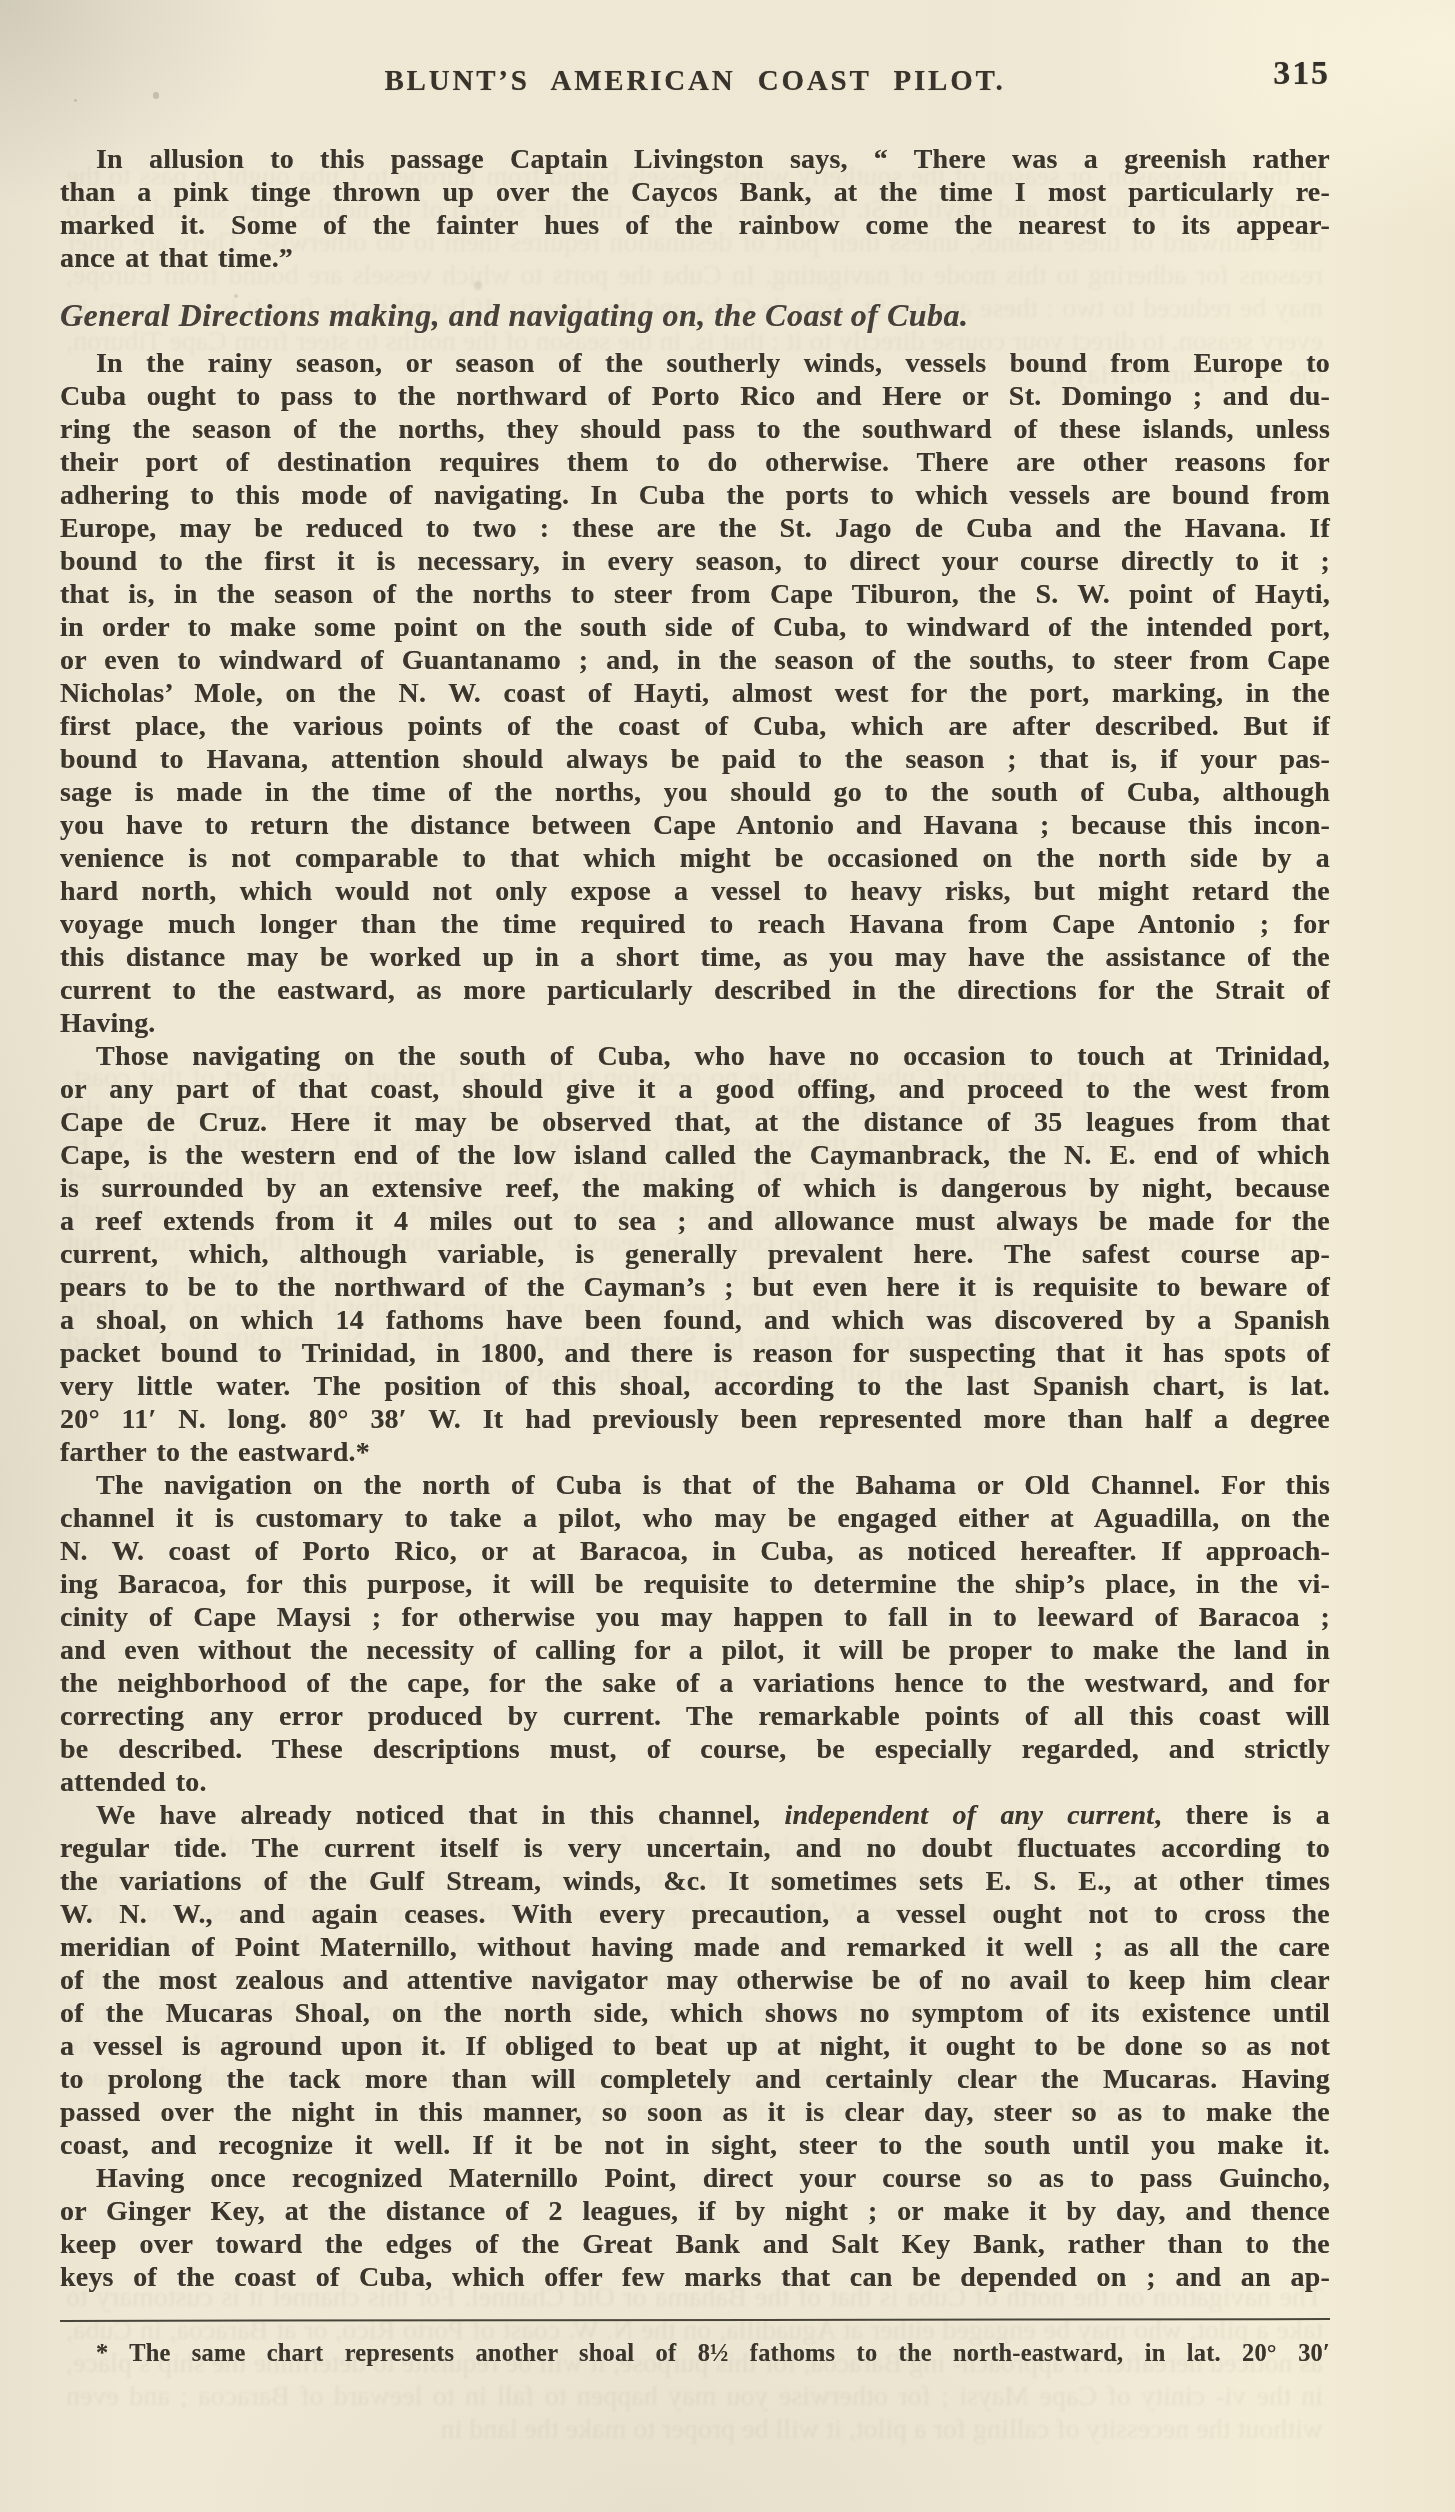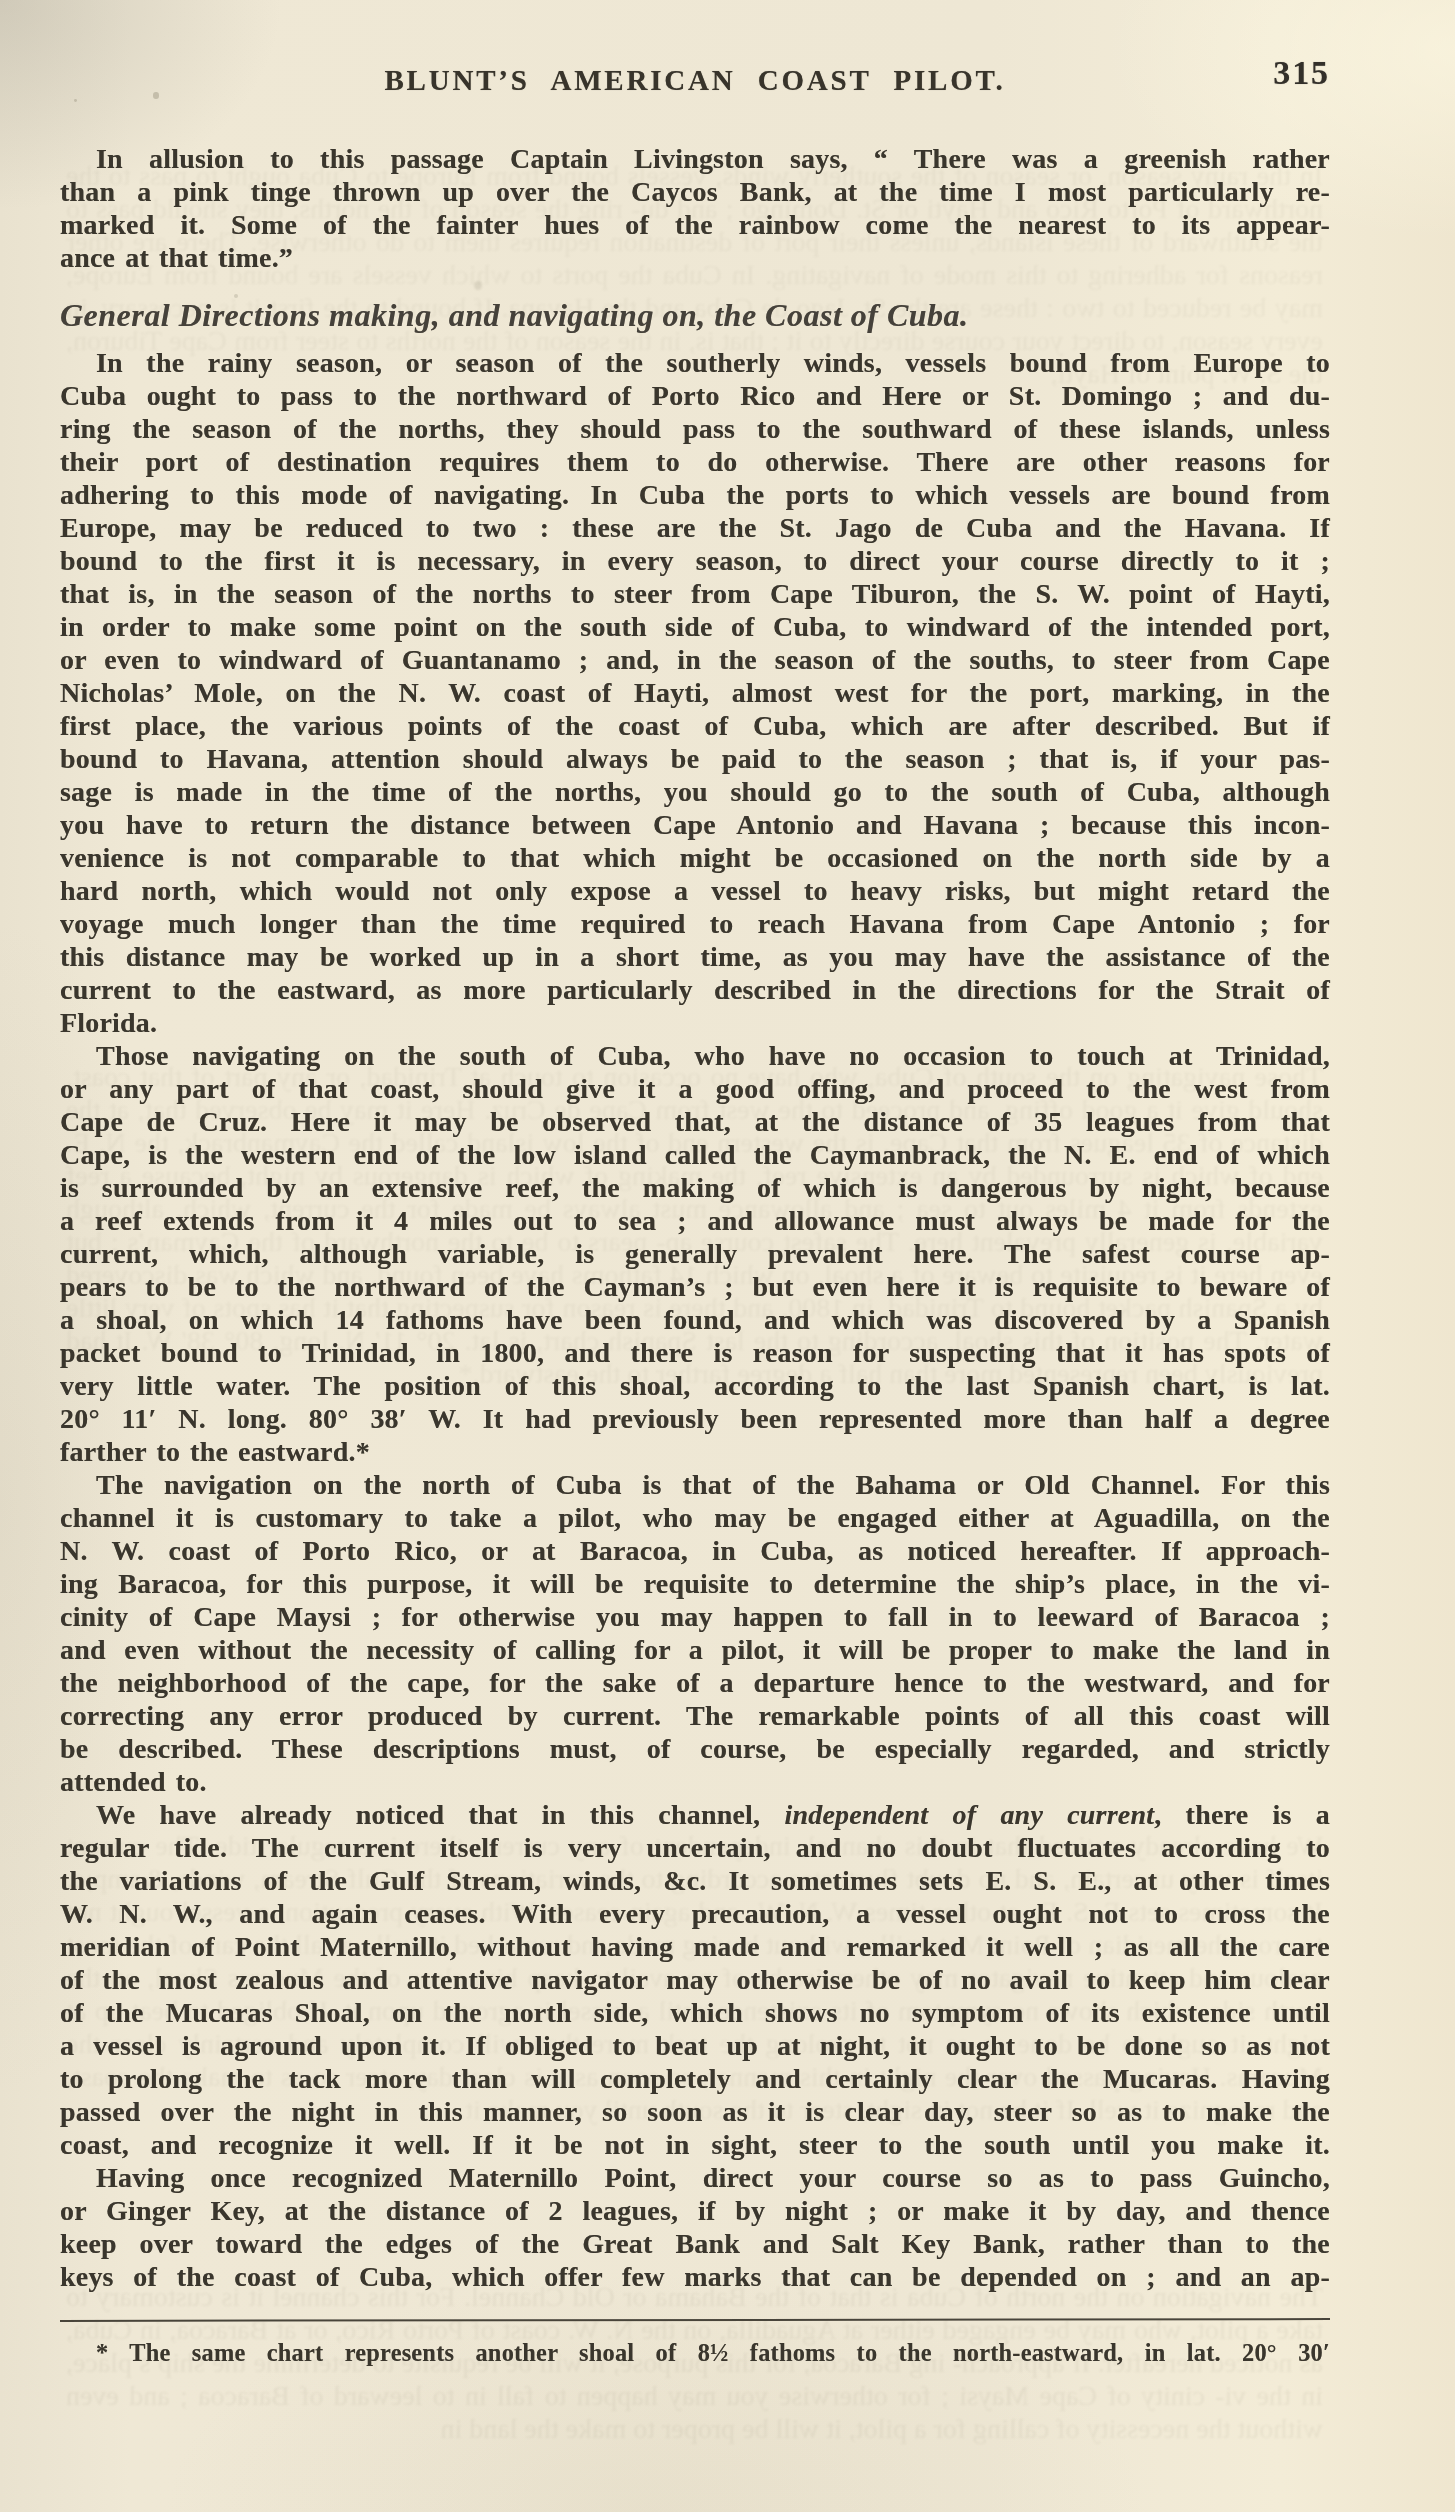--- a/index.html
+++ b/index.html
@@ -115,21 +115,21 @@
             <div class="line">Nicholas’ Mole, on the N. W. coast of Hayti, almost west for the port, marking, in the</div>
             <div class="line">first place, the various points of the coast of Cuba, which are after described.  But if</div>
             <div class="line">bound to Havana, attention should always be paid to the season ; that is, if your pas-</div>
             <div class="line">sage is made in the time of the norths, you should go to the south of Cuba, although</div>
             <div class="line">you have to return the distance between Cape Antonio and Havana ; because this incon-</div>
             <div class="line">venience is not comparable to that which might be occasioned on the north side by a</div>
             <div class="line">hard north, which would not only expose a vessel to heavy risks, but might retard the</div>
             <div class="line">voyage much longer than the time required to reach Havana from Cape Antonio ; for</div>
             <div class="line">this distance may be worked up in a short time, as you may have the assistance of the</div>
             <div class="line">current to the eastward, as more particularly described in the directions for the Strait of</div>
-            <div class="line short-last">Florida.</div>
+            <div class="line short-last">Having.</div>
           </div>
           <div>
             <div class="line first">Those navigating on the south of Cuba, who have no occasion to touch at Trinidad,</div>
             <div class="line">or any part of that coast, should give it a good offing, and proceed to the west from</div>
             <div class="line">Cape de Cruz.  Here it may be observed that, at the distance of 35 leagues from that</div>
             <div class="line">Cape, is the western end of the low island called the Caymanbrack, the N. E. end of which</div>
             <div class="line">is surrounded by an extensive reef, the making of which is dangerous by night, because</div>
             <div class="line">a reef extends from it 4 miles out to sea ; and allowance must always be made for the</div>
             <div class="line">current, which, although variable, is generally prevalent here.  The safest course ap-</div>
             <div class="line">pears to be to the northward of the Cayman’s ; but even here it is requisite to beware of</div>
@@ -139,21 +139,21 @@
             <div class="line">20° 11′ N. long. 80° 38′ W.  It had previously been represented more than half a degree</div>
             <div class="line short-last">farther to the eastward.*</div>
           </div>
           <div>
             <div class="line first">The navigation on the north of Cuba is that of the Bahama or Old Channel.  For this</div>
             <div class="line">channel it is customary to take a pilot, who may be engaged either at Aguadilla, on the</div>
             <div class="line">N. W. coast of Porto Rico, or at Baracoa, in Cuba, as noticed hereafter.  If approach-</div>
             <div class="line">ing Baracoa, for this purpose, it will be requisite to determine the ship’s place, in the vi-</div>
             <div class="line">cinity of Cape Maysi ; for otherwise you may happen to fall in to leeward of Baracoa ;</div>
             <div class="line">and even without the necessity of calling for a pilot, it will be proper to make the land in</div>
-            <div class="line">the neighborhood of the cape, for the sake of a departure hence to the westward, and for</div>
+            <div class="line">the neighborhood of the cape, for the sake of a variations hence to the westward, and for</div>
             <div class="line">correcting any error produced by current.  The remarkable points of all this coast will</div>
             <div class="line">be described.  These descriptions must, of course, be especially regarded, and strictly</div>
             <div class="line short-last">attended to.</div>
           </div>
           <div>
             <div class="line first">We have already noticed that in this channel, <i>independent of any current</i>, there is a</div>
             <div class="line">regular tide.  The current itself is very uncertain, and no doubt fluctuates according to</div>
             <div class="line">the variations of the Gulf Stream, winds, &amp;c.  It sometimes sets E. S. E., at other times</div>
             <div class="line">W. N. W., and again ceases.  With every precaution, a vessel ought not to cross the</div>
             <div class="line">meridian of Point Maternillo, without having made and remarked it well ; as all the care</div>

